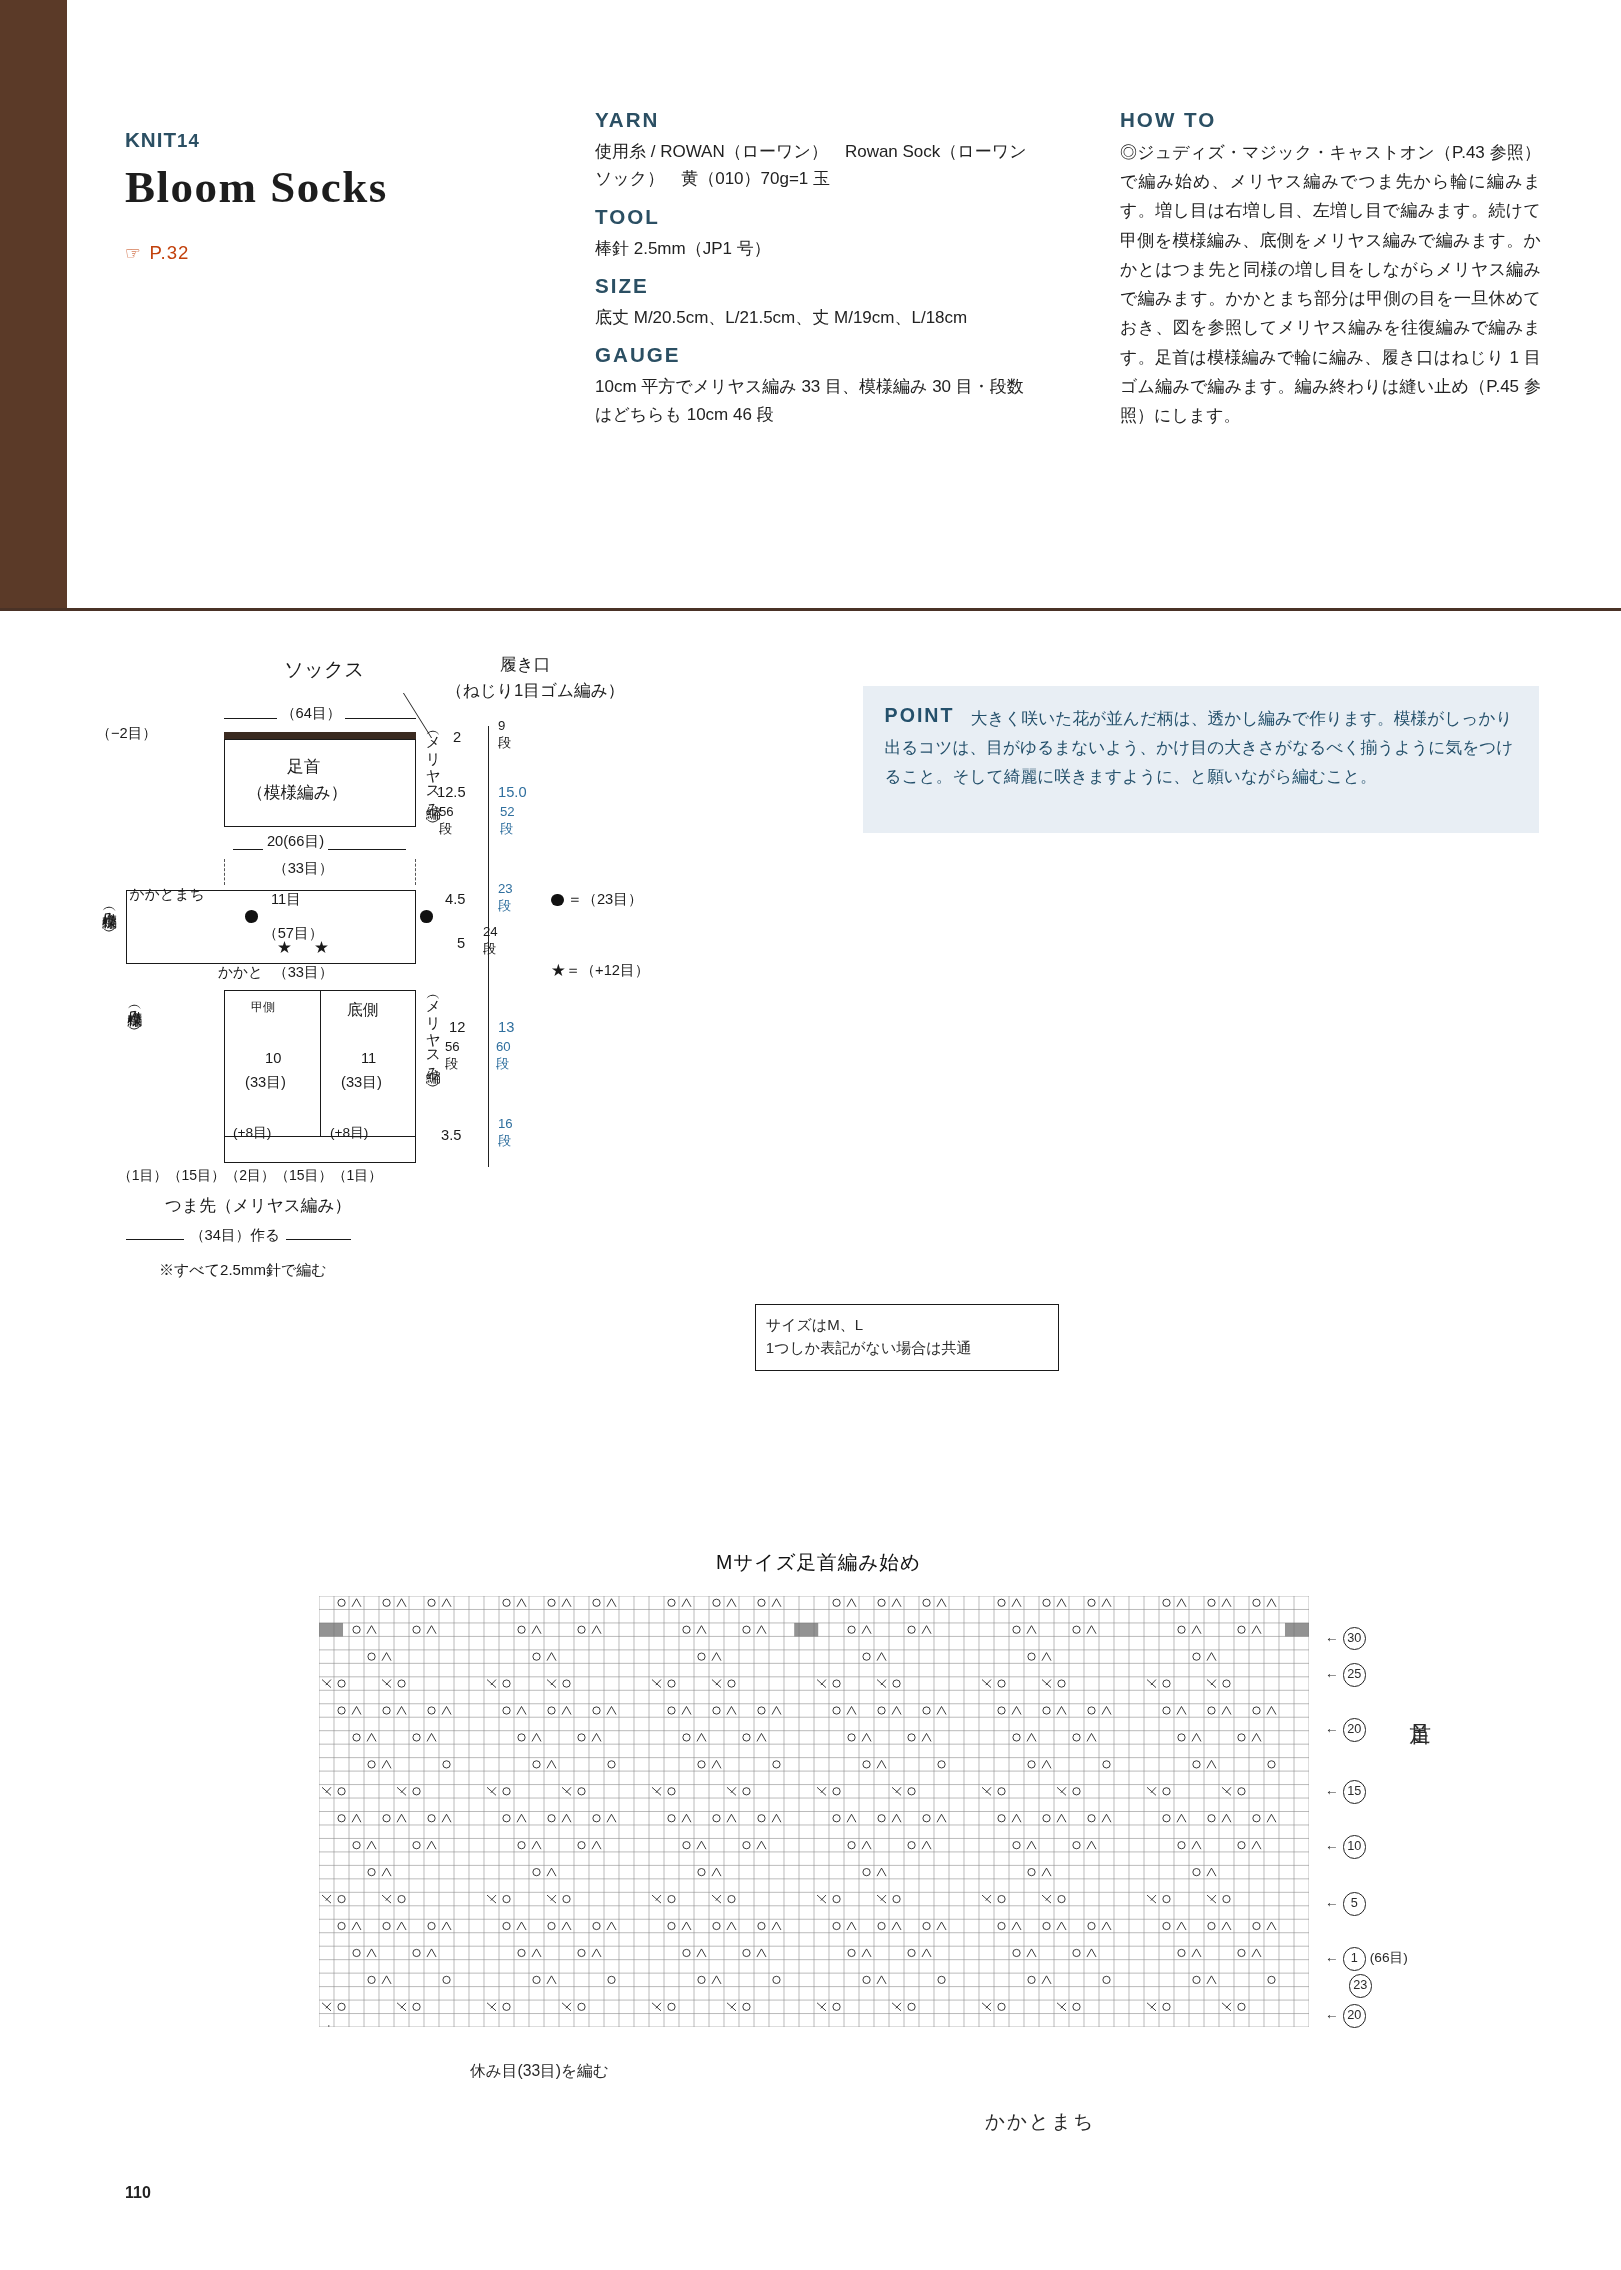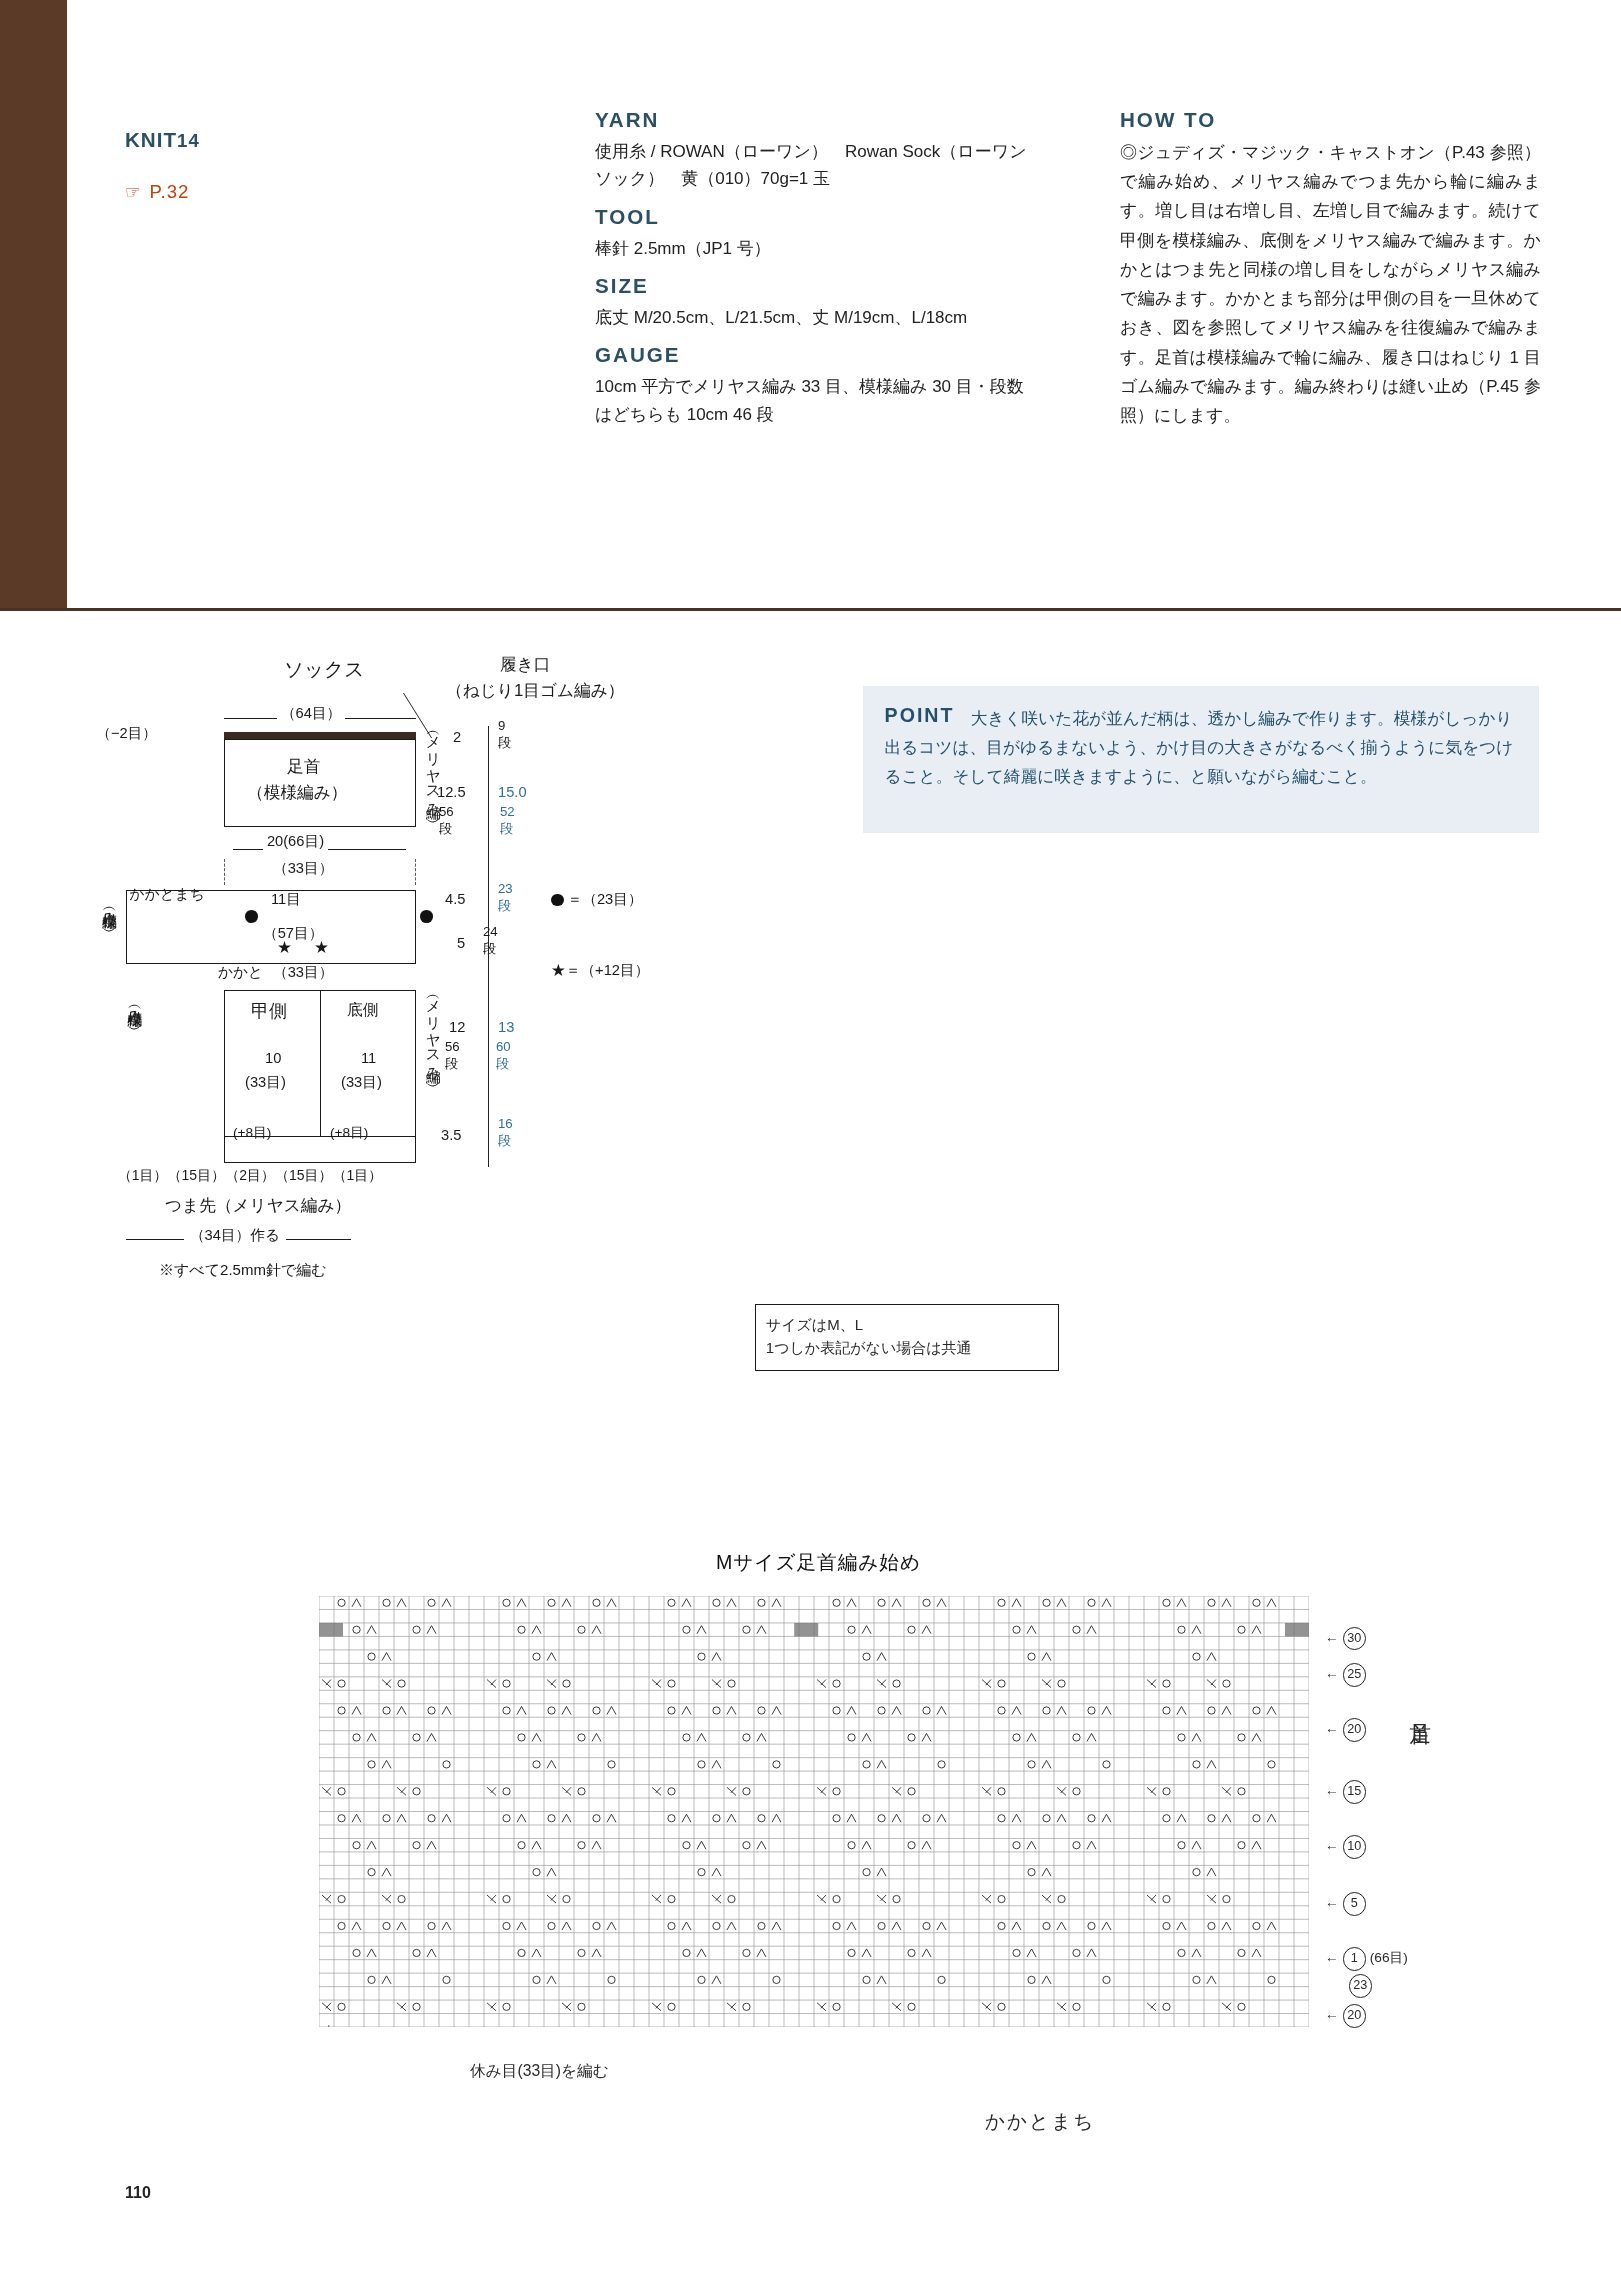--- a/index.html
+++ b/index.html
@@ -125,20 +125,21 @@
 <body>
 
 <div class="header-band">
   <div class="brown-bar"></div>
   <div class="header-inner">
 
     <div class="col-title">
       <div class="knit-no">
         <span>KNIT</span><span class="num">14</span>
       </div>
+      <div class="title">Bloom Socks</div>
       <div class="page-ref">
         <span class="hand">☞</span><span>P.32</span>
       </div>
     </div>
 
     <div class="col-yarn">
       <div class="sec-head">YARN</div>
       <div class="sec-body">使用糸 / ROWAN（ローワン）　Rowan Sock（ローワンソック）　黄（010）70g=1 玉</div>
       <div class="sec-head">TOOL</div>
       <div class="sec-body">棒針 2.5mm（JP1 号）</div>
@@ -198,21 +199,21 @@
   <div style="position:absolute;left:137px;top:243px;width:12.7px;height:12.7px;border-radius:50%;background:#111;"></div>
   <div style="position:absolute;left:312px;top:243px;width:12.7px;height:12.7px;border-radius:50%;background:#111;"></div>
   <div class="lbl" style="left:169px;top:271px;font-size:16.7px;">★</div>
   <div class="lbl" style="left:206px;top:271px;font-size:16.7px;">★</div>
 
   <div class="lbl vert" style="left:-7.8px;top:235px;font-size:14.7px;">（模様編み）</div>
   <div class="lbl vert" style="left:17.6px;top:333px;font-size:14.7px;">（模様編み）</div>
 
   <div class="box" style="left:116px;top:323px;width:192px;height:147px;"></div>
   <div class="vl" style="left:212px;top:323px;height:147px;"></div>
-  <div class="lbl" style="left:143px;top:333px;font-size:18px;">甲側</div>
+  <div class="lbl" style="left:143px;top:333px;font-size:12px;">甲側</div>
   <div class="lbl" style="left:239px;top:333px;font-size:15.7px;">底側</div>
   <div class="lbl" style="left:157px;top:382px;">10</div>
   <div class="lbl" style="left:137px;top:406px;">(33目)</div>
   <div class="lbl" style="left:253px;top:382px;">11</div>
   <div class="lbl" style="left:233px;top:406px;">(33目)</div>
   <div class="lbl vert" style="left:316px;top:323px;font-size:14.7px;">（メリヤス編み）</div>
 
   <div class="lbl" style="left:125px;top:457px;font-size:13.7px;">(+8目)</div>
   <div class="lbl" style="left:222px;top:457px;font-size:13.7px;">(+8目)</div>
   <div class="box" style="left:116px;top:470px;width:192px;height:25.5px;border-top:none;"></div>

